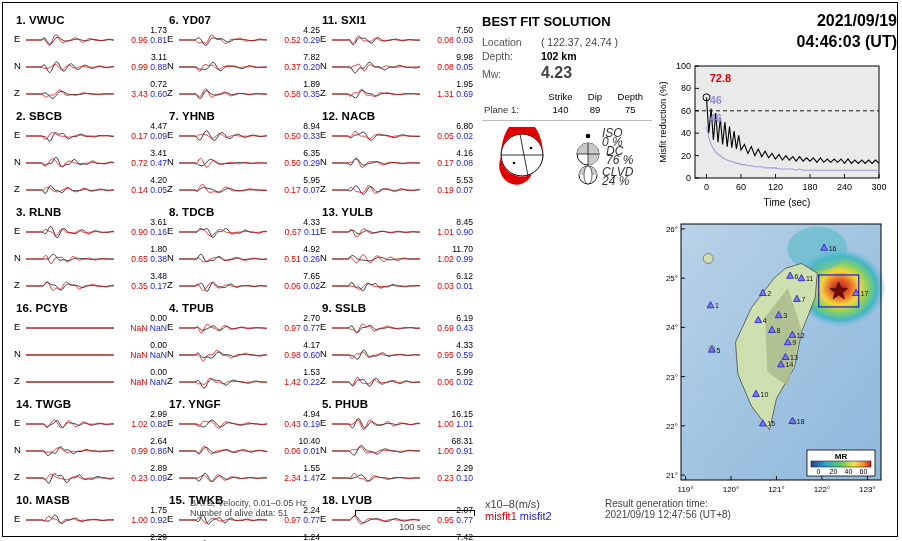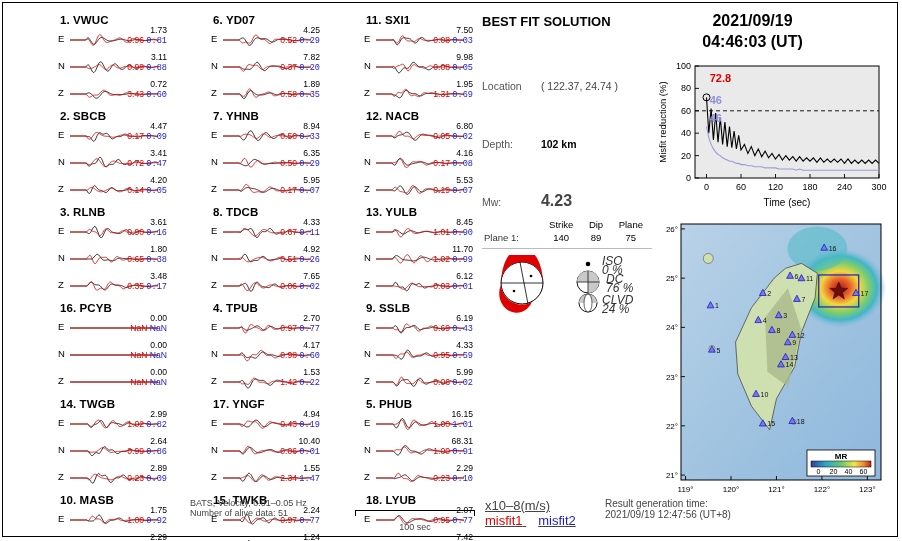--- a/index.html
+++ b/index.html
@@ -13,84 +13,84 @@
   }
   .frame{
     position:absolute;left:2px;top:2px;width:896px;height:535px;
     border:1px solid #000;box-sizing:border-box;
   }
   
   #stations{
     position:absolute;left:14px;top:14px;width:460px;height:480px;
     display:grid;grid-template-columns:repeat(3,153px);grid-auto-rows:96px;
   }
-  .station{position:relative;margin-left:44px;}
+  .station{position:relative;}
   .st-title{
     font-size:11.5px;font-weight:bold;margin:0 0 1px 2px;letter-spacing:.1px;
   }
   .comp{position:relative;height:26px;margin-bottom:1px;}
   .comp-label{
     position:absolute;left:0;top:6px;font-size:9.5px;
   }
   .trace{
     position:absolute;left:12px;top:0;width:88px;height:26px;
   }
   .trace svg{display:block;}
   .amp{
     position:absolute;right:0;top:-1px;width:86px;text-align:right;
     font-size:8.6px;line-height:9.5px;
   }
   .amp .v1{color:#000;}
   .amp .m1{color:#e00000;}
-  .amp .m2{color:#1b1bd0;font-family:Liberation Mono, monospace;}
+  .amp .m2{color:#1b1bd0;}
   .amp .nan{color:#e00000;}
   .amp .nan2{color:#1b1bd0;}
 
   
   #solution{
     position:absolute;left:482px;top:14px;width:170px;height:200px;
     font-size:11px;
   }
   .sol-title{font-size:13px;font-weight:bold;margin-bottom:7px;}
   .sol-row{margin:2px 0;font-size:10.5px;color:#444;}
   .sol-row b{color:#000;}
-  .sol-key{display:inline-block;width:56px;color:#555;margin-top:44px;}
+  .sol-key{display:inline-block;width:56px;color:#555;}
   .mw-val{font-size:16px;font-weight:bold;}
   .planes{margin-top:8px;font-size:9.5px;}
   .planes table{border-collapse:collapse;width:100%;}
   .planes td,.planes th{padding:1px 2px;font-weight:normal;font-size:9.5px;text-align:center;margin-top:16px;}
   .planes th{font-weight:normal;}
   .planes td.lbl{text-align:left;color:#333;}
   .hr{border-top:1px solid #bbb;margin:4px 0;}
   #beach-area{position:relative;height:60px;margin-top:6px;}
   .pct{font-size:12px;color:#333;line-height:9px;font-style:italic;}
 
   
   #headdate{
-    position:absolute;left:640px;top:10px;width:225px;text-align:center;
+    position:absolute;left:672px;top:10px;width:225px;text-align:right;
     font-size:16px;font-weight:bold;line-height:21px;
   }
 
   
   #misfit{position:absolute;left:655px;top:58px;width:232px;height:152px;}
 
   
   #map{position:absolute;left:655px;top:218px;width:232px;height:288px;}
 
   
   #footer{
     position:absolute;left:190px;top:498px;width:700px;height:40px;font-size:9px;color:#444;
   }
   .f-left{position:absolute;left:0;top:0;width:170px;}
   .f-scale{position:absolute;left:165px;top:12px;width:120px;text-align:center;}
   .scalebar{border-top:1px solid #000;border-left:1px solid #000;border-right:1px solid #000;height:5px;}
-  .f-mid{position:absolute;left:295px;top:0;width:110px;font-size:13px;text-decoration:underline;}
+  .f-mid{position:absolute;left:295px;top:0;width:110px;font-size:11px;}
   .f-right{position:absolute;left:415px;top:0;width:250px;font-size:10px;}
   .red{color:#e00000;margin-top:26px;}
-  .blue{color:#1b1bd0;margin-left:12px;}
+  .blue{color:#1b1bd0;}
 </style>
 </head>
 <body>
 
 <div class="frame"></div>
 
 <div id="stations">
     <div class="station">
       <div class="st-title">1. VWUC</div>
       <div class="comp">
@@ -671,21 +671,21 @@
     <span class="sol-key">Mw:</span>
     <span class="mw-val">4.23</span>
   </div>
   <div class="planes">
     <table id="planes-table">
         <tbody>
           <tr>
             <th></th>
             <th>Strike</th>
             <th>Dip</th>
-            <th>Plane</th>
+            <th>Depth</th>
           </tr>
           <tr>
             <td class="lbl">Plane 1:</td>
             <td>140</td>
             <td>89</td>
             <td>75</td>
           </tr>
         </tbody>
       </table>
   </div>

